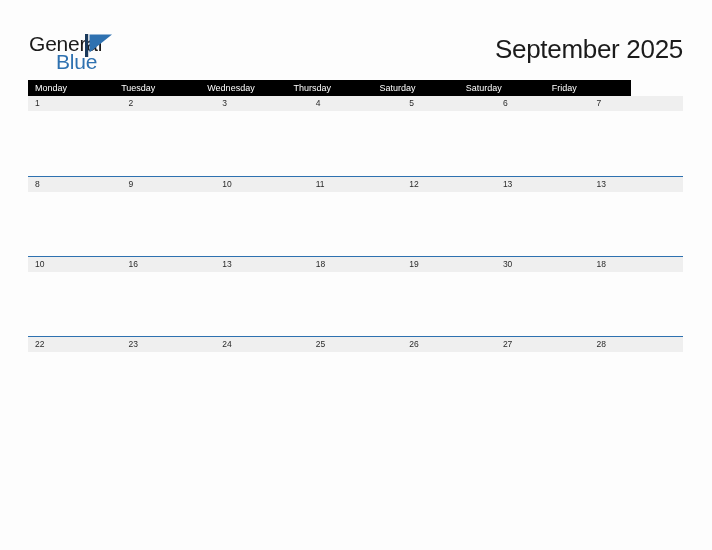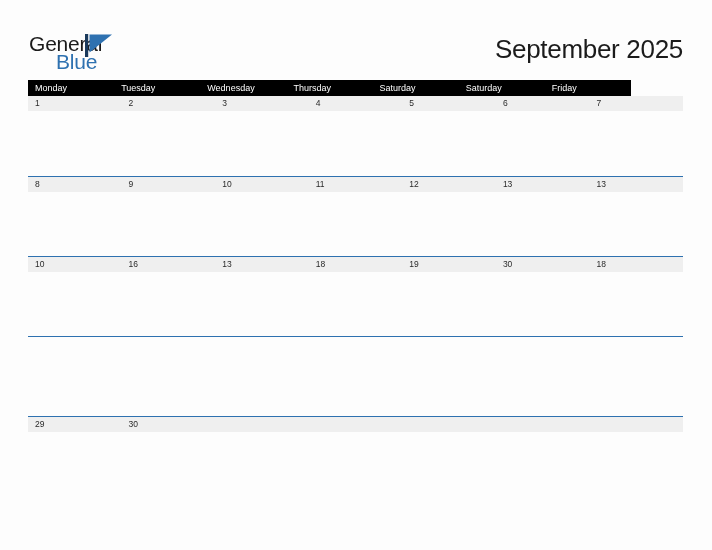--- a/index.html
+++ b/index.html
@@ -198,29 +198,26 @@
       <div class="date-cell">13</div>
       <div class="date-cell">18</div>
       <div class="date-cell">19</div>
       <div class="date-cell">30</div>
       <div class="date-cell">18</div>
     </div>
     <div class="event-area"></div>
   </div>
 
   <div class="week-row">
-    <div class="event-area"></div>
-  </div>
-
-  <div class="week-row">
-    <div class="date-strip">
-      <div class="date-cell">29</div>
-      <div class="date-cell">30</div>
-      <div class="date-cell empty"></div>
-      <div class="date-cell empty"></div>
-      <div class="date-cell empty"></div>
-      <div class="date-cell empty"></div>
-      <div class="date-cell empty"></div>
-    </div>
-    <div class="event-area"></div>
-  </div>
+    <div class="date-strip">
+      <div class="date-cell">22</div>
+      <div class="date-cell">23</div>
+      <div class="date-cell">24</div>
+      <div class="date-cell">25</div>
+      <div class="date-cell">26</div>
+      <div class="date-cell">27</div>
+      <div class="date-cell">28</div>
+    </div>
+    <div class="event-area"></div>
+  </div>
+
 
 </div>
 
 </body></html>

